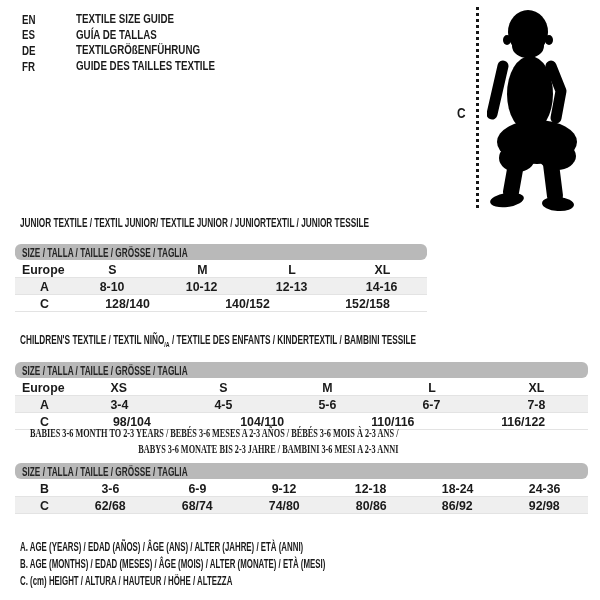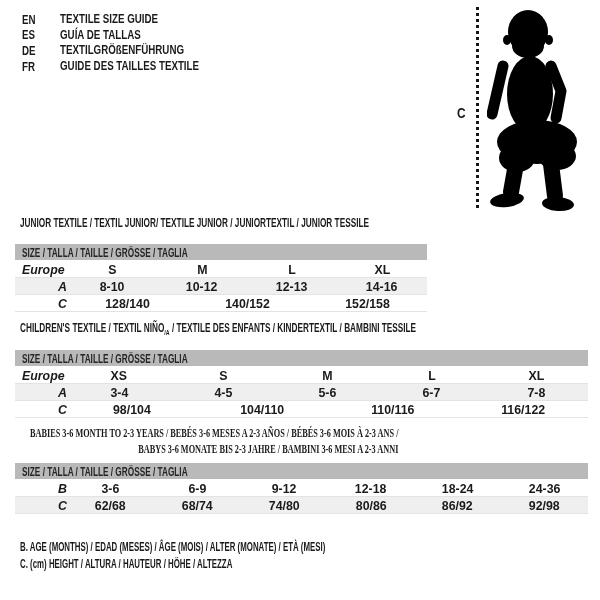--- a/index.html
+++ b/index.html
@@ -14,39 +14,39 @@
   .cx-title{font-size:12.5px;transform:scaleX(0.66);transform-origin:0 0;line-height:13px;}
   .t3 .cx-title{line-height:16px;}
   .cx-band{font-size:12.5px;transform:scaleX(0.66);color:#252525;}
   .cx-legend{font-size:12.5px;transform:scaleX(0.63);}
   .cx-label{font-size:13px;transform:scaleX(0.95);}
   .cx-cell{font-size:13px;transform:scaleX(0.95);transform-origin:50% 50%;}
   .sub{font-size:8px;position:relative;top:3px;}
 
   
   .languages{position:absolute;left:22px;top:11px;}
-  .lang-row{display:flex;height:15.6px;align-items:center;}
+  .lang-row{display:flex;height:15.6px;align-items:center;gap:16px;}
   .lang-code{width:38px;}
 
   
   .dotted-line{position:absolute;left:476px;top:7px;height:201px;width:0;border-left:3px dotted #161616;}
   .c-label{position:absolute;left:457px;top:105px;font-size:14px;transform:scaleX(0.85);transform-origin:0 0;}
   .silhouette{position:absolute;left:487px;top:6px;}
 
   
   .tbl{position:absolute;left:15px;}
   .t1{top:215px;width:412px;}
-  .t2{top:320px;width:573px;}
+  .t2{top:332px;width:573px;}
   .t3{top:425px;width:573px;}
   .tbl-title{padding-left:5px;margin-bottom:14px;line-height:13px;text-align:right;}
   .t3 .tbl-title{margin-bottom:6px;line-height:16px;font-family:Liberation Serif, serif;}
-  .tbl-head{height:16px;line-height:16px;background:#b9b9b9;padding-left:7px;margin-bottom:1px;}
+  .tbl-head{height:16px;line-height:16px;background:#b9b9b9;padding-left:7px;margin-bottom:1px;border-radius:6px;}
   .tbl-row{display:flex;height:17px;line-height:16px;border-bottom:1px solid #e3e3e3;box-sizing:border-box;}
   .tbl-row.shaded{background:#efefef;}
-  .label-cell{width:52px;padding-left:7px;box-sizing:border-box;text-align:right;font-style:italic;}
+  .label-cell{width:52px;padding-left:7px;box-sizing:border-box;text-align:center;}
   .data-cell{flex:1;text-align:center;}
 
   
   .legend{position:absolute;left:20px;top:537px;}
   .legend-line{height:17.2px;line-height:17.2px;}
 </style>
 </head>
 <body>
 
 <div class="page">
@@ -167,17 +167,18 @@
           <div class="cell data-cell"><span class="cx cx-cell">68/74</span></div>
           <div class="cell data-cell"><span class="cx cx-cell">74/80</span></div>
           <div class="cell data-cell"><span class="cx cx-cell">80/86</span></div>
           <div class="cell data-cell"><span class="cx cx-cell">86/92</span></div>
           <div class="cell data-cell"><span class="cx cx-cell">92/98</span></div>
         </div>
       </div>
   </section>
 
   <div class="legend">
+    <div class="legend-line"><span class="cx cx-legend">A. AGE (YEARS) / EDAD (AÑOS) / ÂGE (ANS) / ALTER (JAHRE) / ETÀ (ANNI)</span></div>
     <div class="legend-line"><span class="cx cx-legend">B. AGE (MONTHS) / EDAD (MESES) / ÂGE (MOIS) / ALTER (MONATE) / ETÀ (MESI)</span></div>
     <div class="legend-line"><span class="cx cx-legend">C. (cm) HEIGHT / ALTURA / HAUTEUR / HÖHE / ALTEZZA</span></div>
   </div>
 
 </div>
 
 </body></html>

